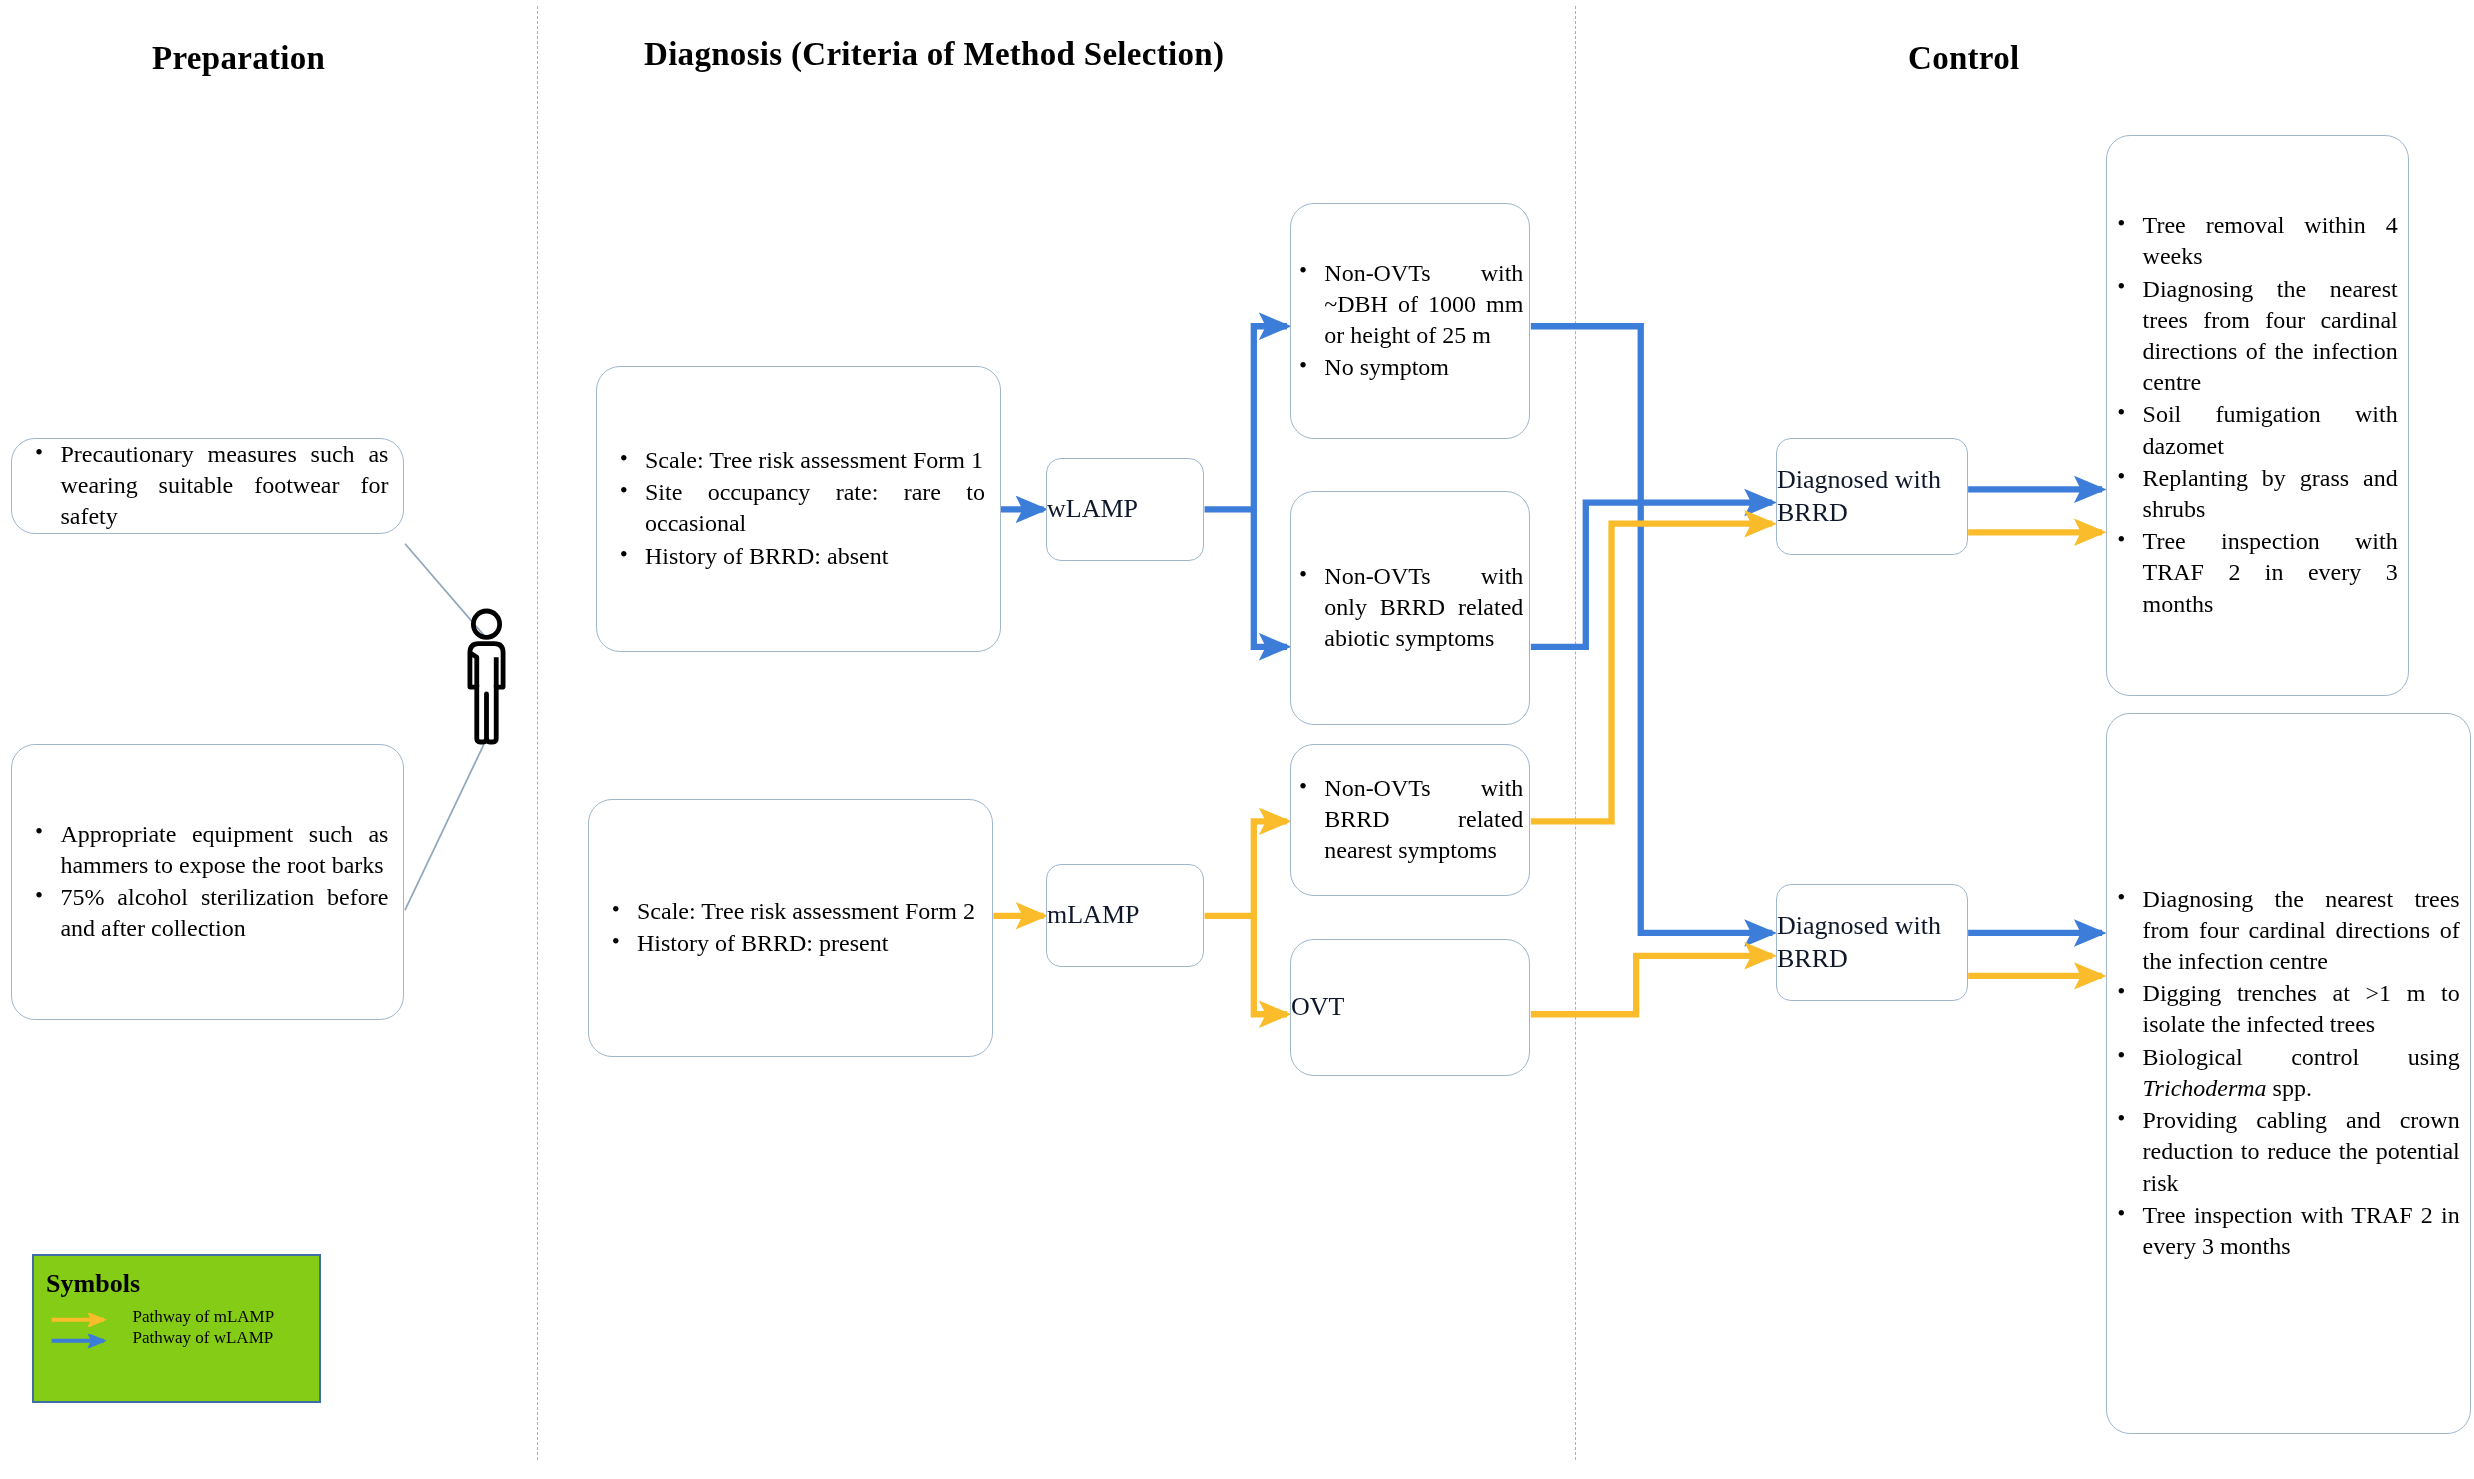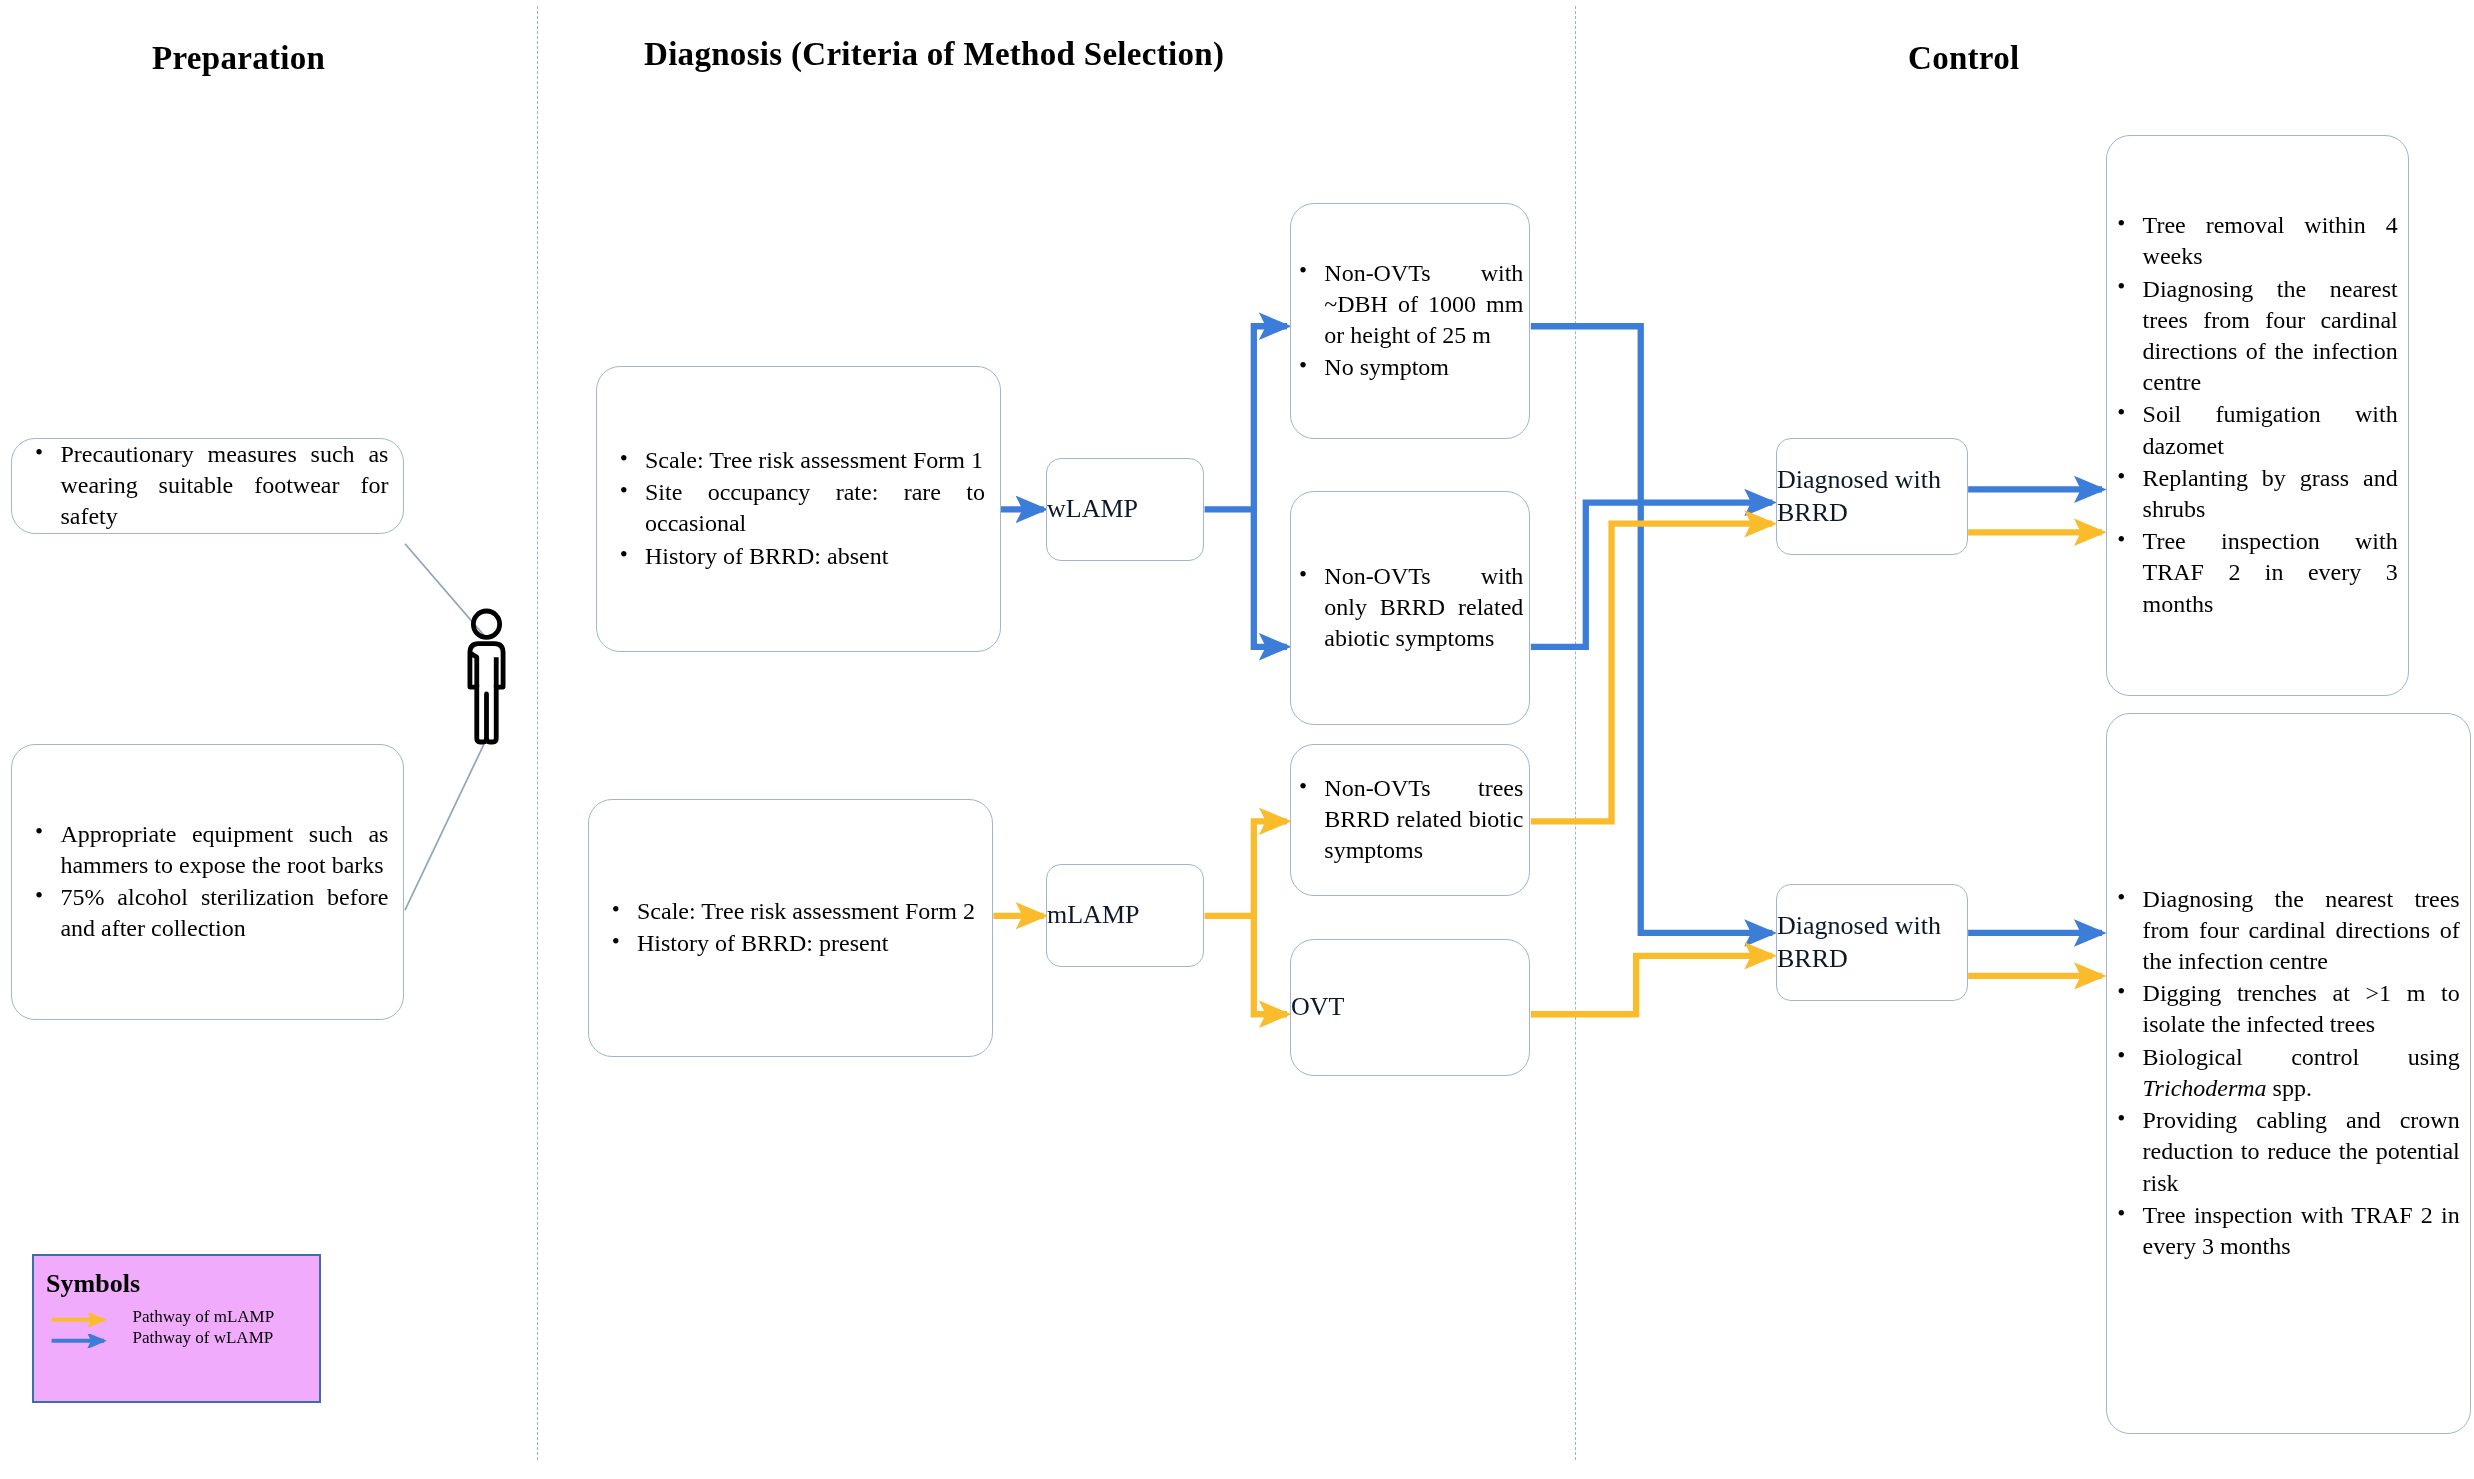--- a/index.html
+++ b/index.html
@@ -81,21 +81,21 @@
     color:#0f172a;
     text-align:left;
     width:100%;
   }
 
   
   #legend{
     position:absolute;
     box-sizing:border-box;
     border:2.3px solid #3f6ea5;
-    background:#f0abfc;
+    background:#84cc16;
   }
   #legend .legend-title{
     font-family:"Liberation Serif", serif;
     font-weight:bold;
     font-size:26px;
     color:#000;
     margin:12.6px 0 8px 12.6px;
   }
   .legend-row{
     display:flex;
@@ -241,21 +241,21 @@
     <div class="inner">
       <ul class="bullets" style="padding:0 5.7px 0 2.3px;">
         <li>Non-OVTs with only BRRD related abiotic symptoms</li>
       </ul>
     </div>
   </div>
 
   <div class="rbox" style="left:1290px;top:744px;width:240px;height:152px;">
     <div class="inner">
       <ul class="bullets" style="padding:0 5.7px 0 2.3px;">
-        <li>Non-OVTs trees BRRD related biotic symptoms</li>
+        <li>Non-OVTs with BRRD related nearest symptoms</li>
       </ul>
     </div>
   </div>
 
   <div class="rbox center-label" style="left:1290px;top:939px;width:240px;height:137px;">
     <div class="inner">
       <div class="plain-label">OVT</div>
     </div>
   </div>
 

